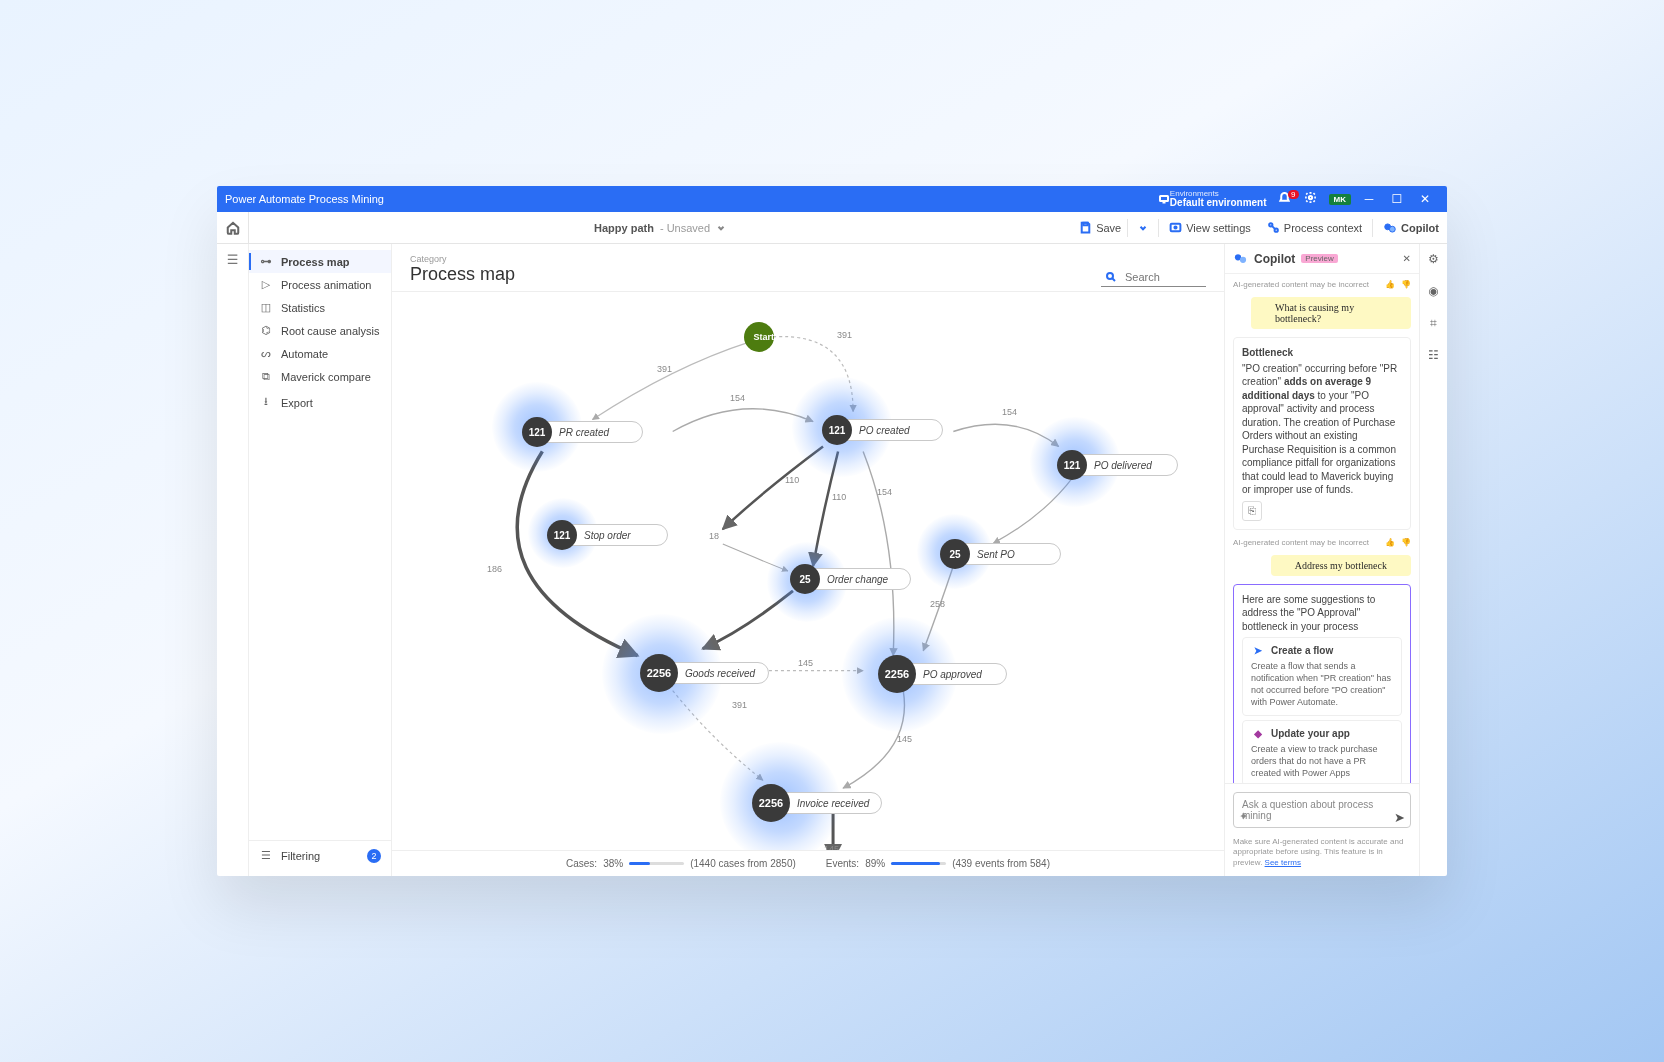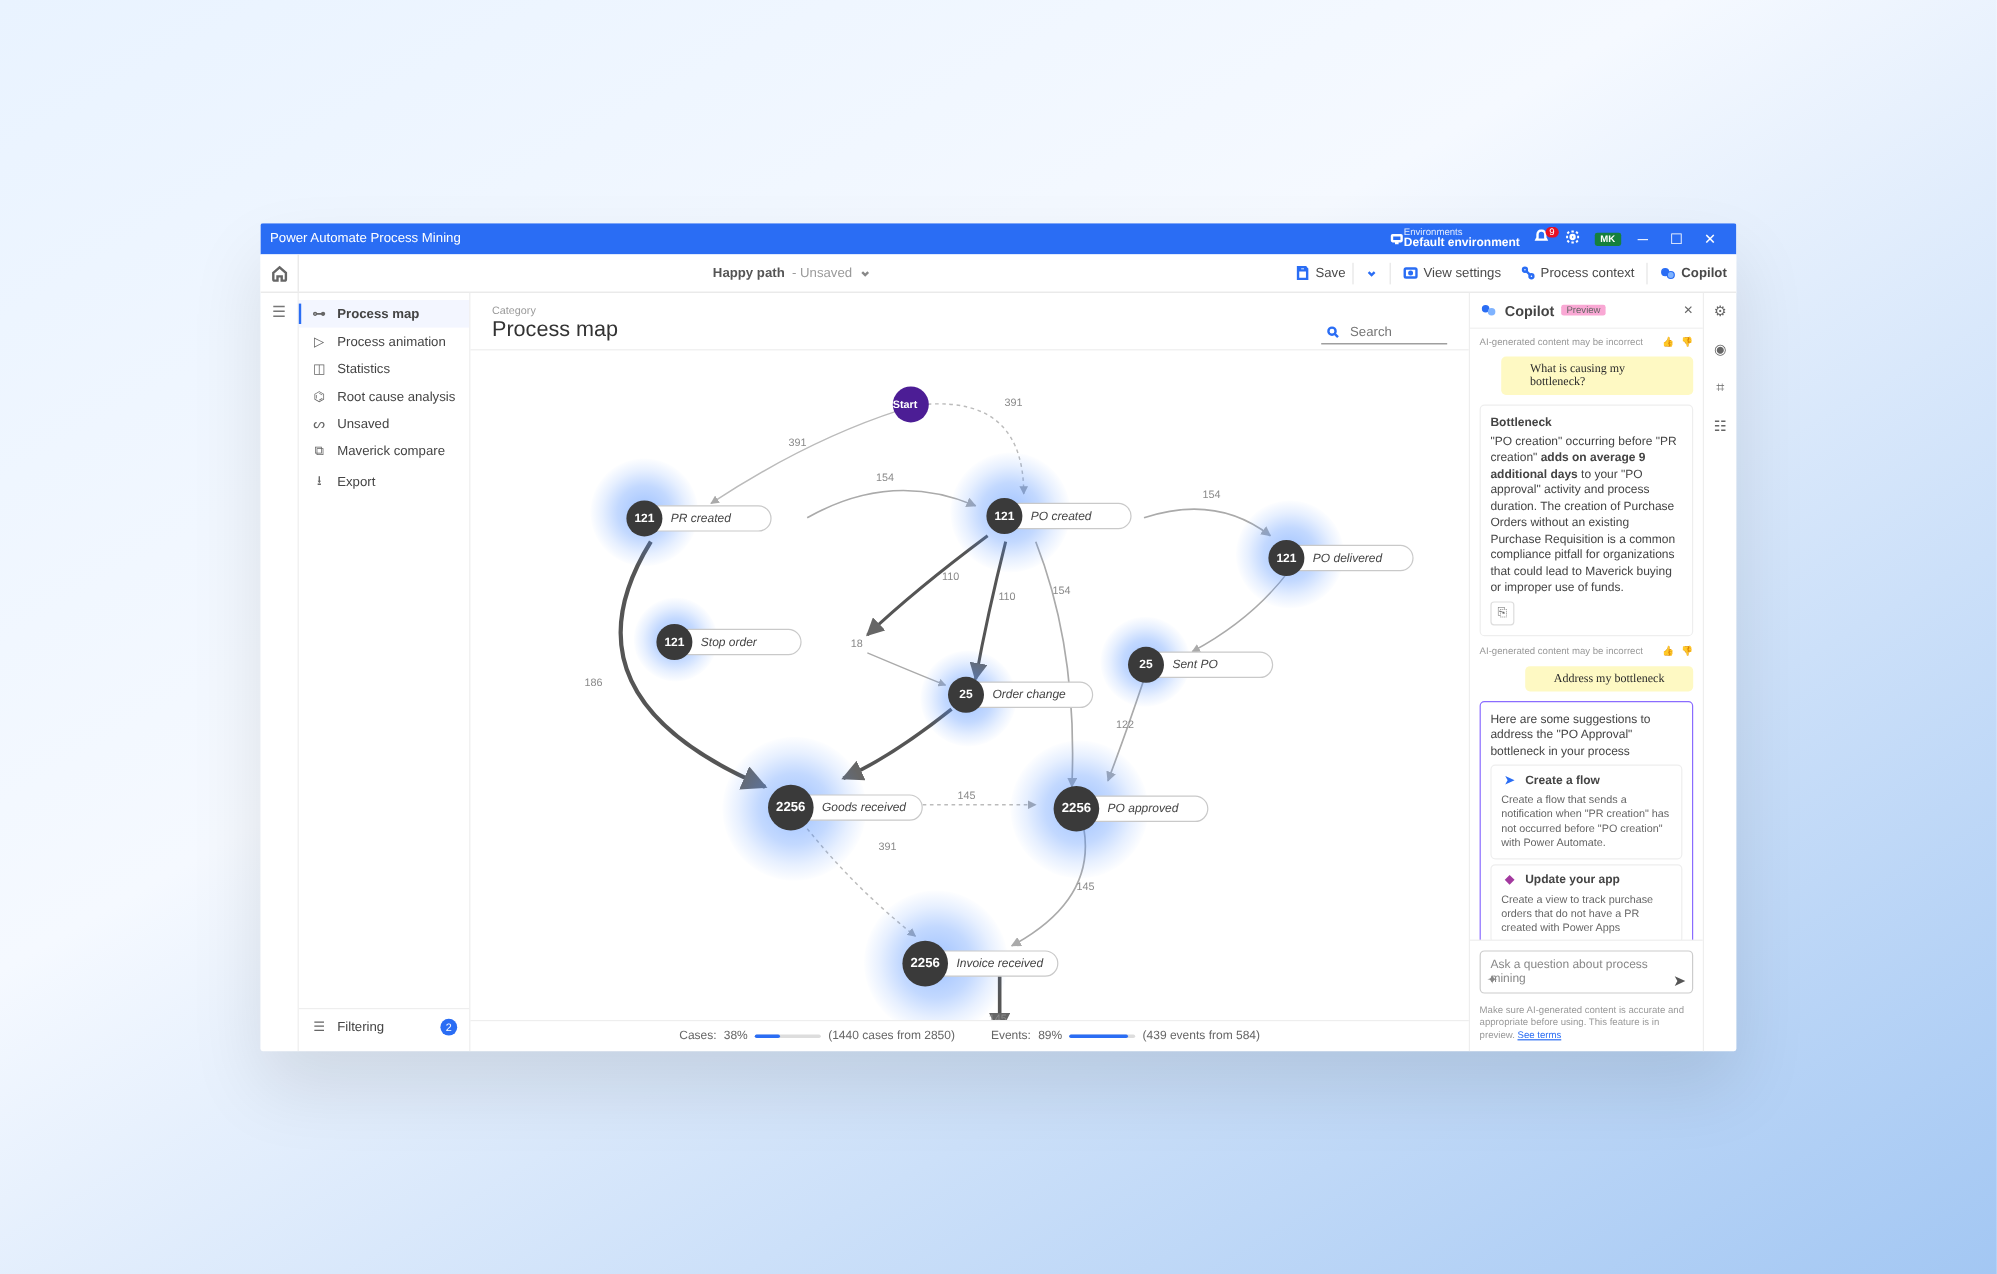--- a/index.html
+++ b/index.html
@@ -90,21 +90,21 @@
   .page-title{font-size:18px;font-weight:400;color:#333;padding-bottom:6px;}
   .search-wrap{display:flex;align-items:center;gap:6px;border-bottom:1px solid #888;padding:2px 4px;margin-bottom:4px;width:105px;}
   .search-wrap input{border:none;outline:none;font-size:11px;width:75px;}
   .canvas-wrap{flex:1;position:relative;overflow:hidden;}
   .canvas-wrap svg{position:absolute;inset:0;}
   .halo{position:absolute;border-radius:50%;background:radial-gradient(circle,#4a8cff88 0%,#4a8cff55 35%,#4a8cff22 55%,transparent 72%);} 
   .chip{position:absolute;display:flex;align-items:center;}
   .chip .dot{width:30px;height:30px;border-radius:50%;background:#3a3a3a;color:#fff;font-size:10px;font-weight:600;display:flex;align-items:center;justify-content:center;z-index:2;}
   .chip .dot.big{width:38px;height:38px;font-size:11px;}
   .chip .label{background:#fff;border:1px solid #c9c9c9;border-radius:12px;height:22px;font-size:10px;font-style:italic;color:#444;display:flex;align-items:center;padding:0 12px 0 20px;margin-left:-14px;min-width:105px;}
-  .start-dot{width:30px;height:30px;border-radius:50%;background:#4c1d95;color:#fff;font-size:9px;font-weight:600;display:flex;align-items:center;justify-content:flex-start;position:absolute;}
+  .start-dot{width:30px;height:30px;border-radius:50%;background:#4d7c0f;color:#fff;font-size:9px;font-weight:600;display:flex;align-items:center;justify-content:flex-end;position:absolute;}
   .edge-label{position:absolute;font-size:9px;color:#8a8a8a;}
   
   .statusbar{height:26px;border-top:1px solid #eee;display:flex;align-items:center;justify-content:center;gap:30px;font-size:10px;color:#666;}
   .statusbar .bar{width:55px;height:3px;background:#ddd;position:relative;border-radius:2px;}
   .statusbar .bar .fill{position:absolute;height:100%;background:#2a6df4;border-radius:2px;}
   
   .copilot-panel{width:195px;border-left:1px solid #eee;display:flex;flex-direction:column;font-size:10px;color:#444;min-width:0;}
   .copilot-head{height:30px;display:flex;align-items:center;padding:0 8px;gap:6px;border-bottom:1px solid #f0f0f0;}
   .copilot-head .title{font-size:12px;font-weight:600;}
   .copilot-head .preview{font-size:8px;background:#f9a8d4;border-radius:2px;padding:0 4px;color:#666;}
@@ -234,21 +234,21 @@
       <div class="nav-item">
         <span class="nav-ico">◫</span>
         <span>Statistics</span>
       </div>
       <div class="nav-item">
         <span class="nav-ico">⌬</span>
         <span>Root cause analysis</span>
       </div>
       <div class="nav-item">
         <span class="nav-ico">ᔕ</span>
-        <span>Unsaved</span>
+        <span>Automate</span>
       </div>
       <div class="nav-item">
         <span class="nav-ico">⧉</span>
         <span>Maverick compare</span>
       </div>
       <div class="nav-item">
         <span class="nav-ico">⭳</span>
         <span>Export</span>
       </div>
       <div class="filler"></div>
@@ -322,21 +322,21 @@
         <span class="edge-label" style="left:445px;top:38px;">391</span>
         <span class="edge-label" style="left:265px;top:72px;">391</span>
         <span class="edge-label" style="left:338px;top:101px;">154</span>
         <span class="edge-label" style="left:610px;top:115px;">154</span>
         <span class="edge-label" style="left:393px;top:183px;">110</span>
         <span class="edge-label" style="left:440px;top:200px;">110</span>
         <span class="edge-label" style="left:485px;top:195px;">154</span>
         <span class="edge-label" style="left:317px;top:239px;">18</span>
         <span class="edge-label" style="left:95px;top:272px;">186</span>
         <span class="edge-label" style="left:406px;top:366px;">145</span>
-        <span class="edge-label" style="left:538px;top:307px;">122</span>
+        <span class="edge-label" style="left:538px;top:307px;">258</span>
         <span class="edge-label" style="left:340px;top:408px;">391</span>
         <span class="edge-label" style="left:505px;top:442px;">145</span>
         <span class="edge-label" style="left:432px;top:552px;">145</span>
 
         <div class="start-dot" style="left:352px;top:30px;">
             <span>Start</span>
           </div>
 
         <div class="halo" style="left:100px;top:90px;width:90px;height:90px;"></div>
         <div class="halo" style="left:400px;top:85px;width:100px;height:100px;"></div>

